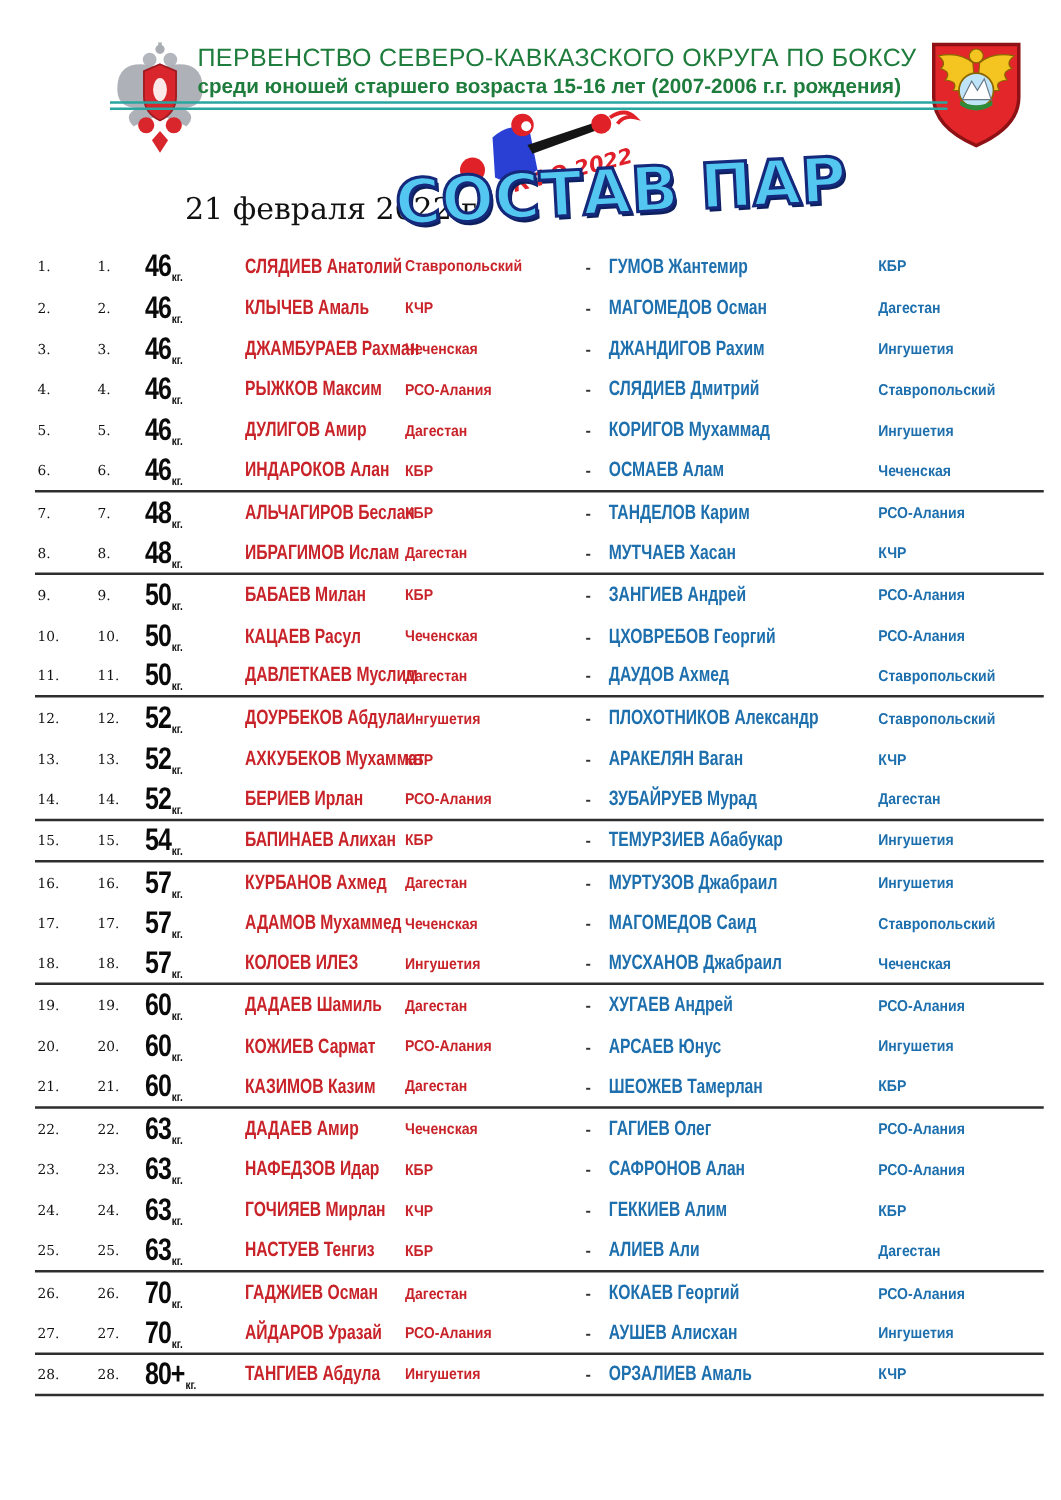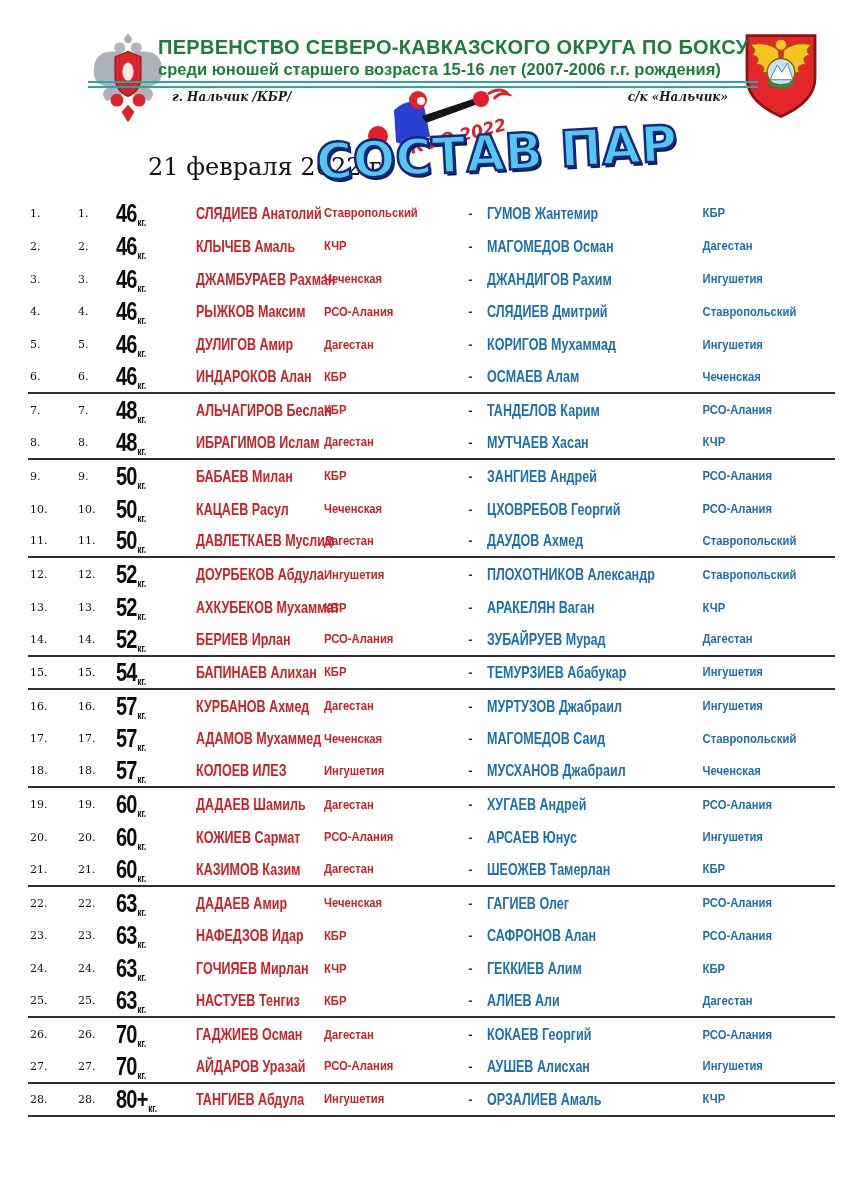--- a/index.html
+++ b/index.html
@@ -7,21 +7,21 @@
   .page {
     position:relative; width:849px; height:1200px; background:#ffffff;
     font-family:"Liberation Sans", sans-serif; overflow:hidden; margin:0 auto;
   }
   
   .emblem { position:absolute; }
   .emblem-left  { left:86px;  top:33px; width:84px; height:92px; }
   .emblem-right { left:738px; top:30px; width:86px; height:92px; }
   .title1 {
     position:absolute; left:158px; top:36px; width:578px; text-align:left;
-    color:var(--green,#1e7c3c); font-weight:bold; font-size:20px; letter-spacing:.3px;
+    color:var(--green,#1e7c3c); font-weight:normal; font-size:20px; letter-spacing:.3px;
     white-space:nowrap;
   }
   .title2 {
     position:absolute; left:158px; top:60px; width:578px; 
     color:var(--green,#1e7c3c); font-weight:bold; font-size:16.5px; white-space:nowrap;
   }
   .teal-rule {
     position:absolute; left:88px; top:81px; width:670px; height:7px;
     border-top:2px solid var(--teal,#2aa5a0); border-bottom:2px solid var(--teal,#2aa5a0);
   }
@@ -109,24 +109,20 @@
       <path d="M48 22 Q60 12 78 16 Q70 22 76 27 Q66 30 72 37 Q60 38 65 46 Q52 46 56 54 L46 44 Z" fill="#f4c520" stroke="#8a6500" stroke-width="1"></path>
       <circle cx="45" cy="46" r="15" fill="#bfe3f7" stroke="#8a6500" stroke-width="1.5"></circle>
       <polygon points="33,54 41,38 46,46 52,36 58,54" fill="#ffffff" stroke="#667788" stroke-width="1"></polygon>
       <path d="M31 55 Q45 63 59 55 L59 59 Q45 68 31 59 Z" fill="#2e8b3a"></path>
     </svg>
   </div>
 
   <div class="title1">ПЕРВЕНСТВО СЕВЕРО-КАВКАЗСКОГО ОКРУГА ПО БОКСУ</div>
   <div class="title2">среди юношей старшего возраста 15-16 лет (2007-2006 г.г. рождения)</div>
   <div class="teal-rule"></div>
-  <div class="venue-line">
-    <span>г. Нальчик /КБР/</span>
-    <span>с/к «Нальчик»</span>
-  </div>
 
   <div class="boxer-logo">
     <svg viewBox="0 0 175 78" width="175" height="78">
       <circle cx="30" cy="50" r="10" fill="#e02127"></circle>
       <path d="M46 24 Q62 10 76 20 L82 50 Q62 64 48 56 Z" fill="#2a3fd4"></path>
       <circle cx="70" cy="14" r="9" fill="#e02127"></circle>
       <circle cx="73" cy="15" r="4" fill="#ffffff"></circle>
       <path d="M74 30 L128 12 L130 18 L78 37 Z" fill="#151515"></path>
       <circle cx="133" cy="13" r="8" fill="#e02127"></circle>
       <path d="M140 8 Q152 0 160 8 Q151 6 146 13" fill="none" stroke="#e02127" stroke-width="3"></path>

